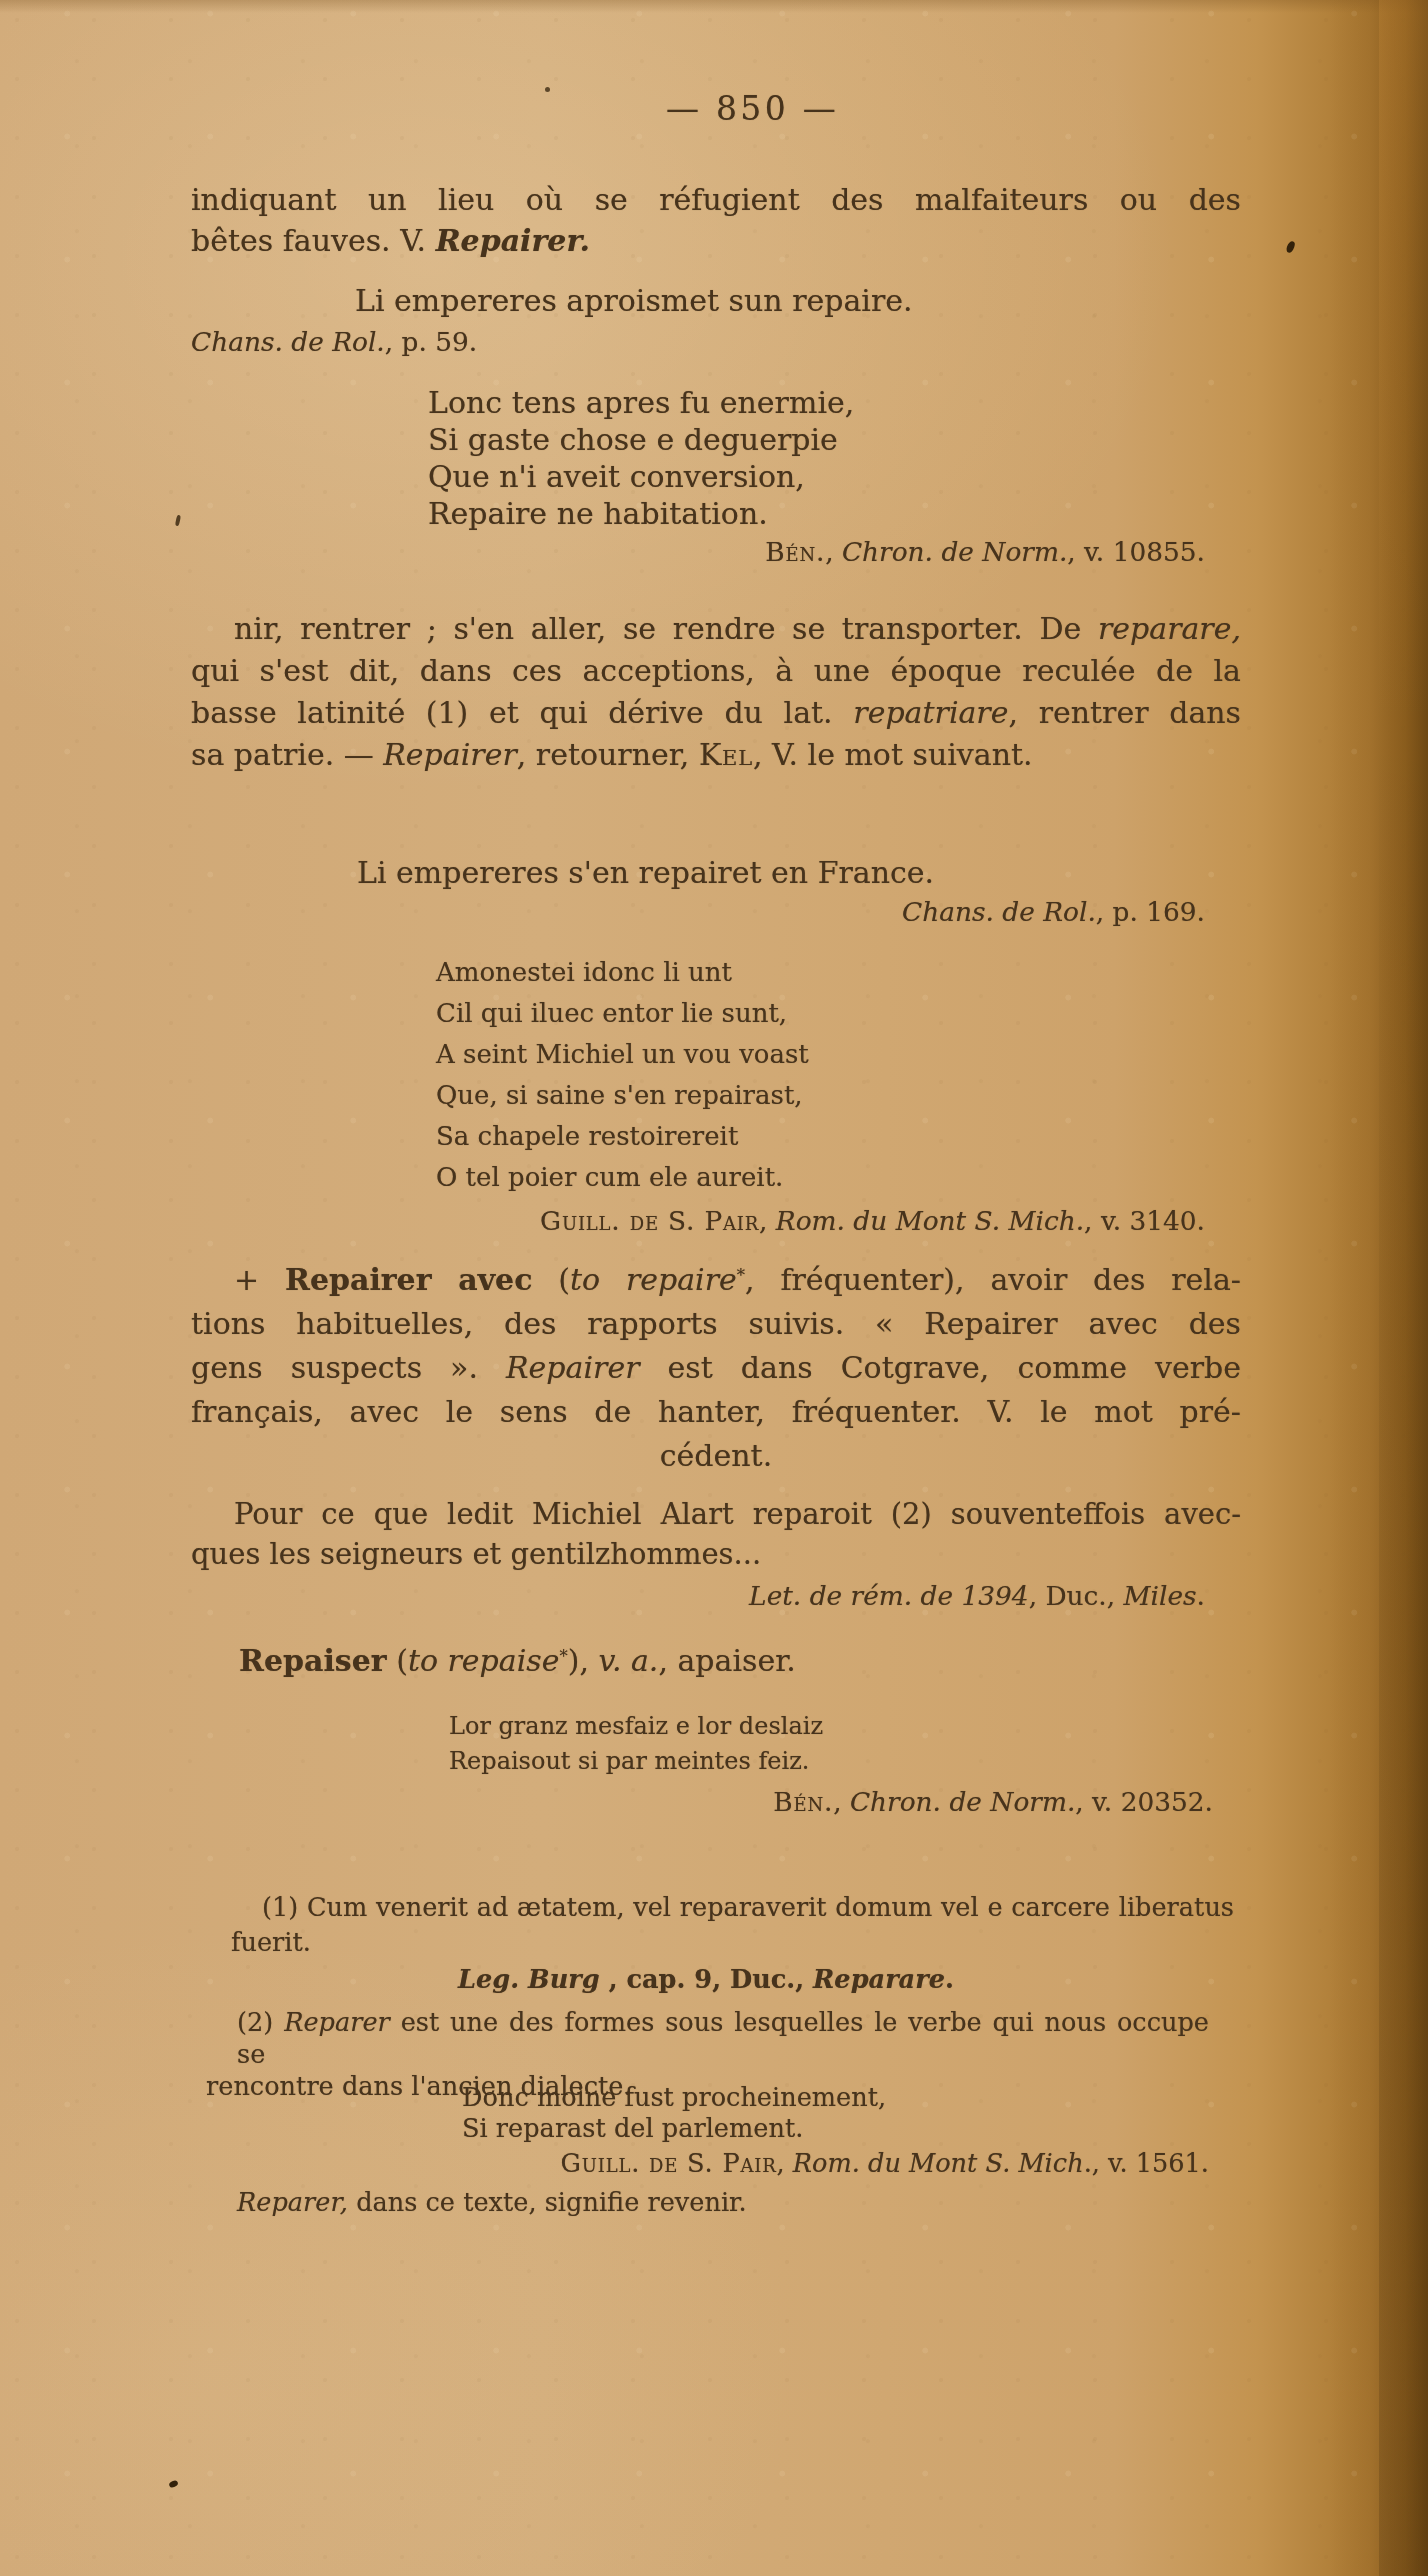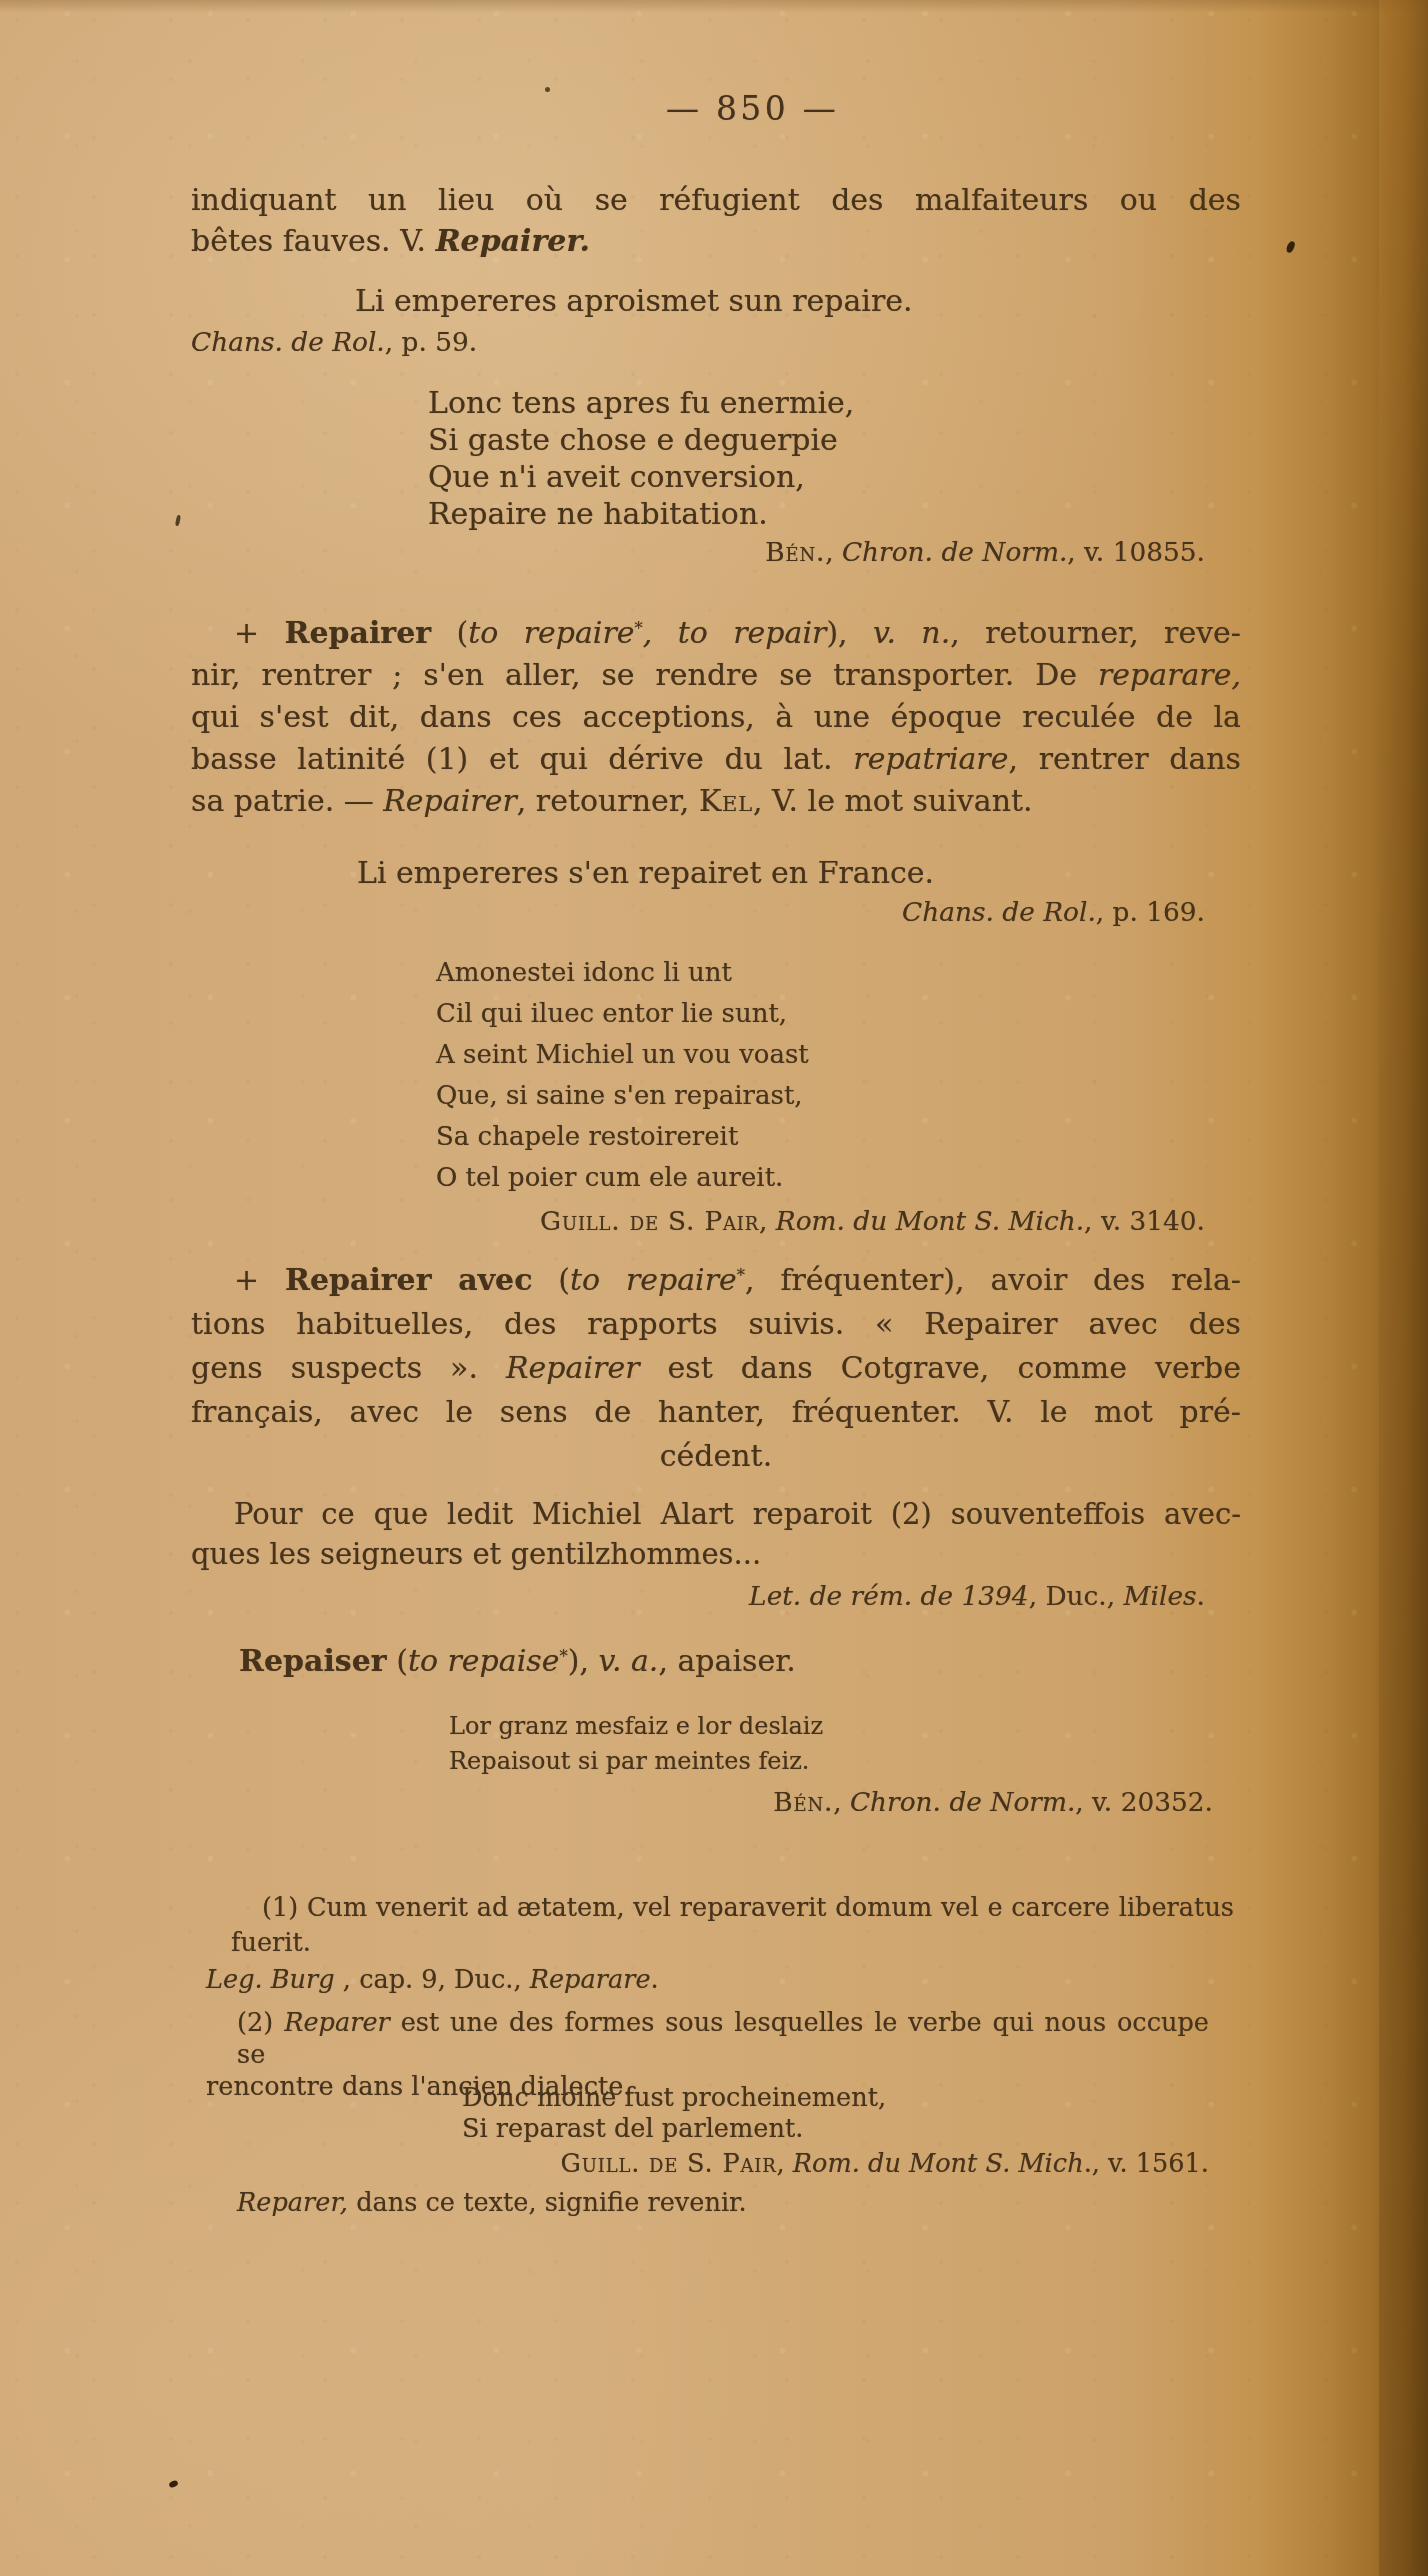--- a/index.html
+++ b/index.html
@@ -57,21 +57,21 @@
   #cit3{top:896px;left:191px;width:1014px;text-align:right;font-size:26.4px;}
   #verse2{top:952px;left:436px;font-size:26px;}                 #verse2 .line{line-height:41px;}
   #cit4{top:1205px;left:191px;width:1014px;text-align:right;font-size:26.4px;}
   #para3{top:1254px;left:191px;width:1050px;font-size:30px;}     #para3 .line{line-height:44px;text-align:center;} #para3 .line:first-child{padding-left:43px;}
   #para4{top:1494px;left:191px;width:1050px;font-size:29px;}     #para4 .line{line-height:40px;} #para4 .line:first-child{padding-left:43px;}
   #cit5{top:1580px;left:191px;width:1014px;text-align:right;font-size:26.4px;}
   #entry2{top:1636px;left:191px;width:1050px;padding-left:48px;font-size:30px;} #entry2 .line{line-height:41px;}
   #verse3{top:1709px;left:449px;font-size:24px;}                 #verse3 .line{line-height:35px;}
   #cit6{top:1786px;left:191px;width:1022px;text-align:right;font-size:26.4px;}
   #fn1{top:1890px;left:206px;width:1003px;font-size:25.6px;margin-left:25px;}       #fn1 .line{line-height:35px;} #fn1 .line:first-child{padding-left:31px;}
-  #fn1cit{top:1964px;left:206px;width:1000px;text-align:left;font-size:25.6px;}
+  #fn1cit{top:1964px;left:206px;width:1000px;text-align:center;font-size:25.6px;font-weight:bold;}
   #fn2{top:2006px;left:206px;width:1003px;font-size:25.6px;}       #fn2 .line{line-height:32px;} #fn2 .line:first-child{padding-left:31px;}
   #fnverse{top:2082px;left:462px;font-size:25.6px;}                #fnverse .line{line-height:30.5px;}
   #fnversecit{top:2148px;left:206px;width:1003px;text-align:right;font-size:25.6px;}
   #fnlast{top:2187px;left:206px;width:1003px;padding-left:31px;font-size:25.6px;} #fnlast .line{line-height:31px;}
 </style>
 </head>
 <body>
 
 <div class="doc ink">
 
@@ -97,21 +97,20 @@
       <div class="line"><span class="seg-n">Si gaste chose e deguerpie</span></div>
       <div class="line"><span class="seg-n">Que n'i aveit conversion,</span></div>
       <div class="line"><span class="seg-n">Repaire ne habitation.</span></div>
     </div>
 
   <div class="blk" id="cit2">
       <div class="line"><span class="seg-sc">Bén.</span><span class="seg-n">, </span><span class="seg-i">Chron. de Norm.</span><span class="seg-n">, v. 10855.</span></div>
     </div>
 
   <div class="blk" id="para2">
-      <div class="line j"><span class="seg-n">+ </span><span class="seg-b">Repairer</span><span class="seg-n"> (</span><span class="seg-i">to repaire</span><span class="seg-sup">*</span><span class="seg-i">, to repair</span><span class="seg-n">), </span><span class="seg-i">v. n.</span><span class="seg-n">, retourner, reve-</span></div>
       <div class="line j"><span class="seg-n">nir, rentrer ; s'en aller, se rendre se transporter. De </span><span class="seg-i">reparare,</span></div>
       <div class="line j"><span class="seg-n">qui s'est dit, dans ces acceptions, à une époque reculée de la</span></div>
       <div class="line j"><span class="seg-n">basse latinité (1) et qui dérive du lat. </span><span class="seg-i">repatriare</span><span class="seg-n">, rentrer dans</span></div>
       <div class="line"><span class="seg-n">sa patrie. — </span><span class="seg-i">Repairer</span><span class="seg-n">, retourner, </span><span class="seg-sc">Kel</span><span class="seg-n">, V. le mot suivant.</span></div>
     </div>
 
   <div class="blk" id="quote2">
       <div class="line"><span class="seg-n">Li empereres s'en repairet en France.</span></div>
     </div>
 

